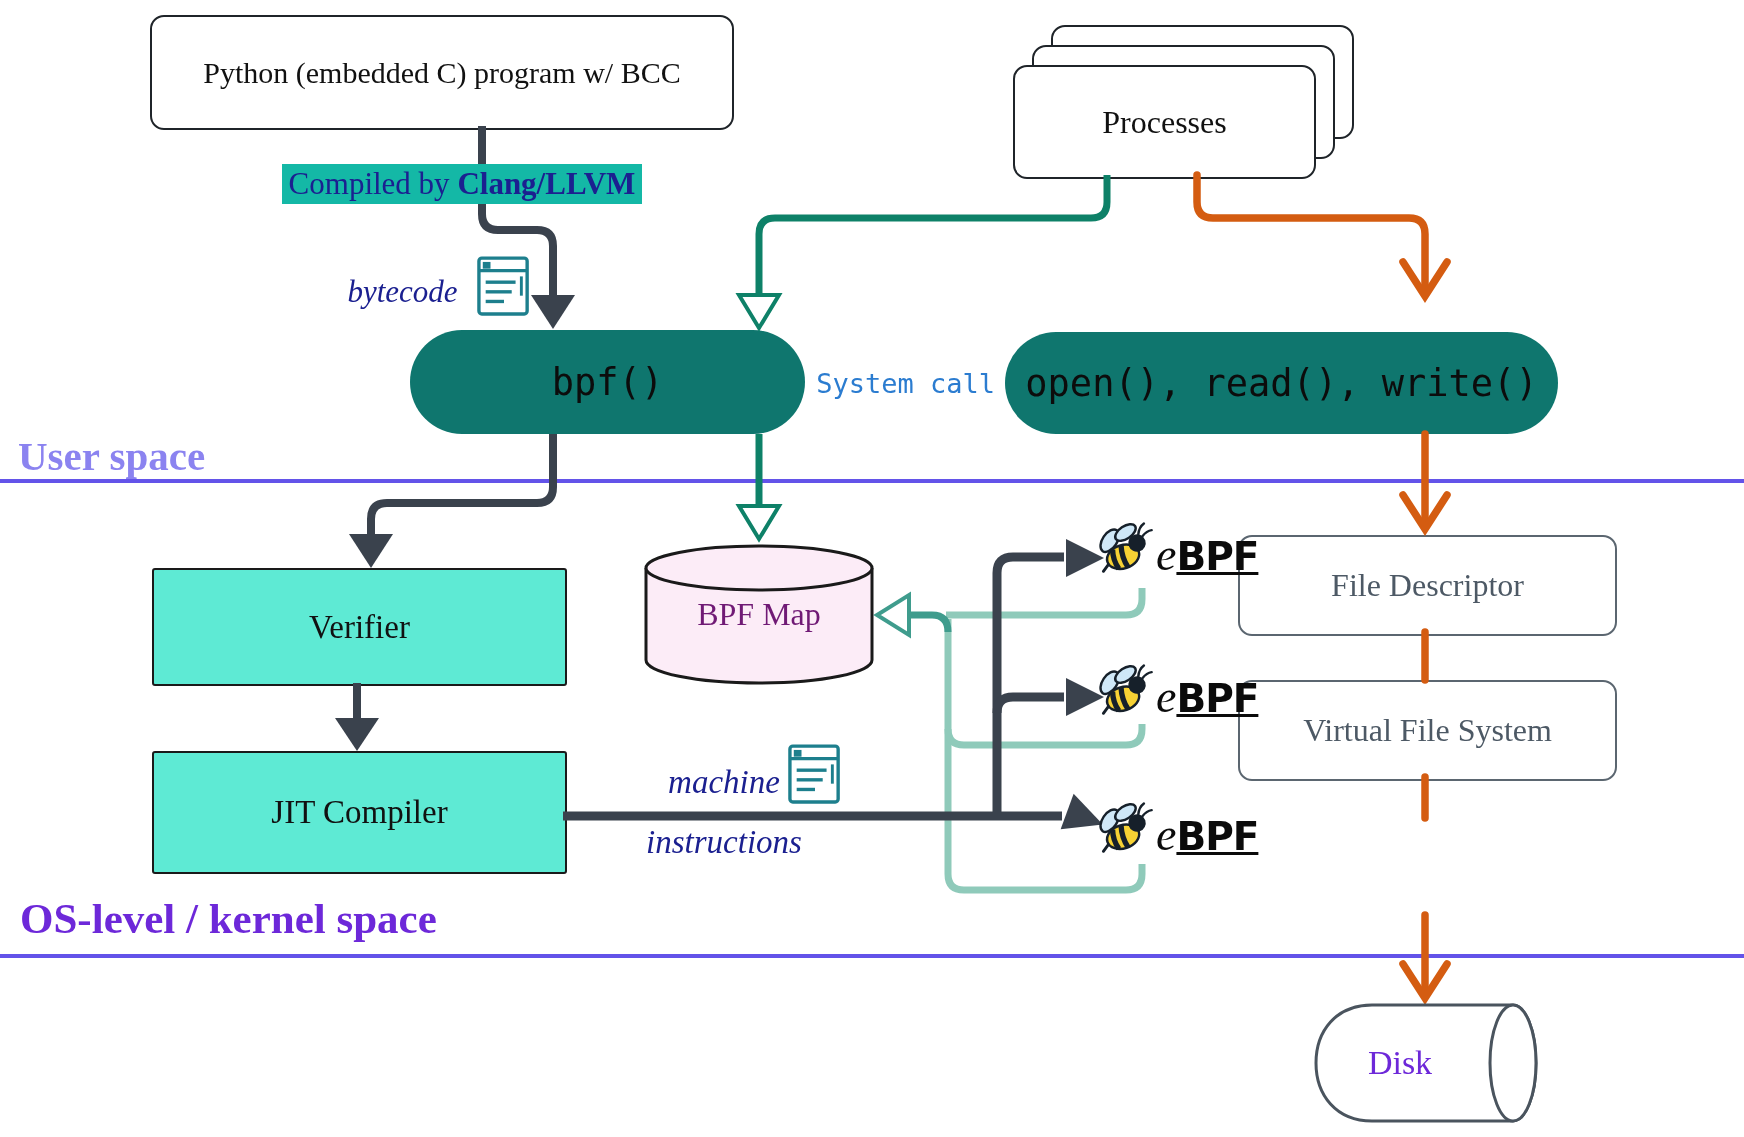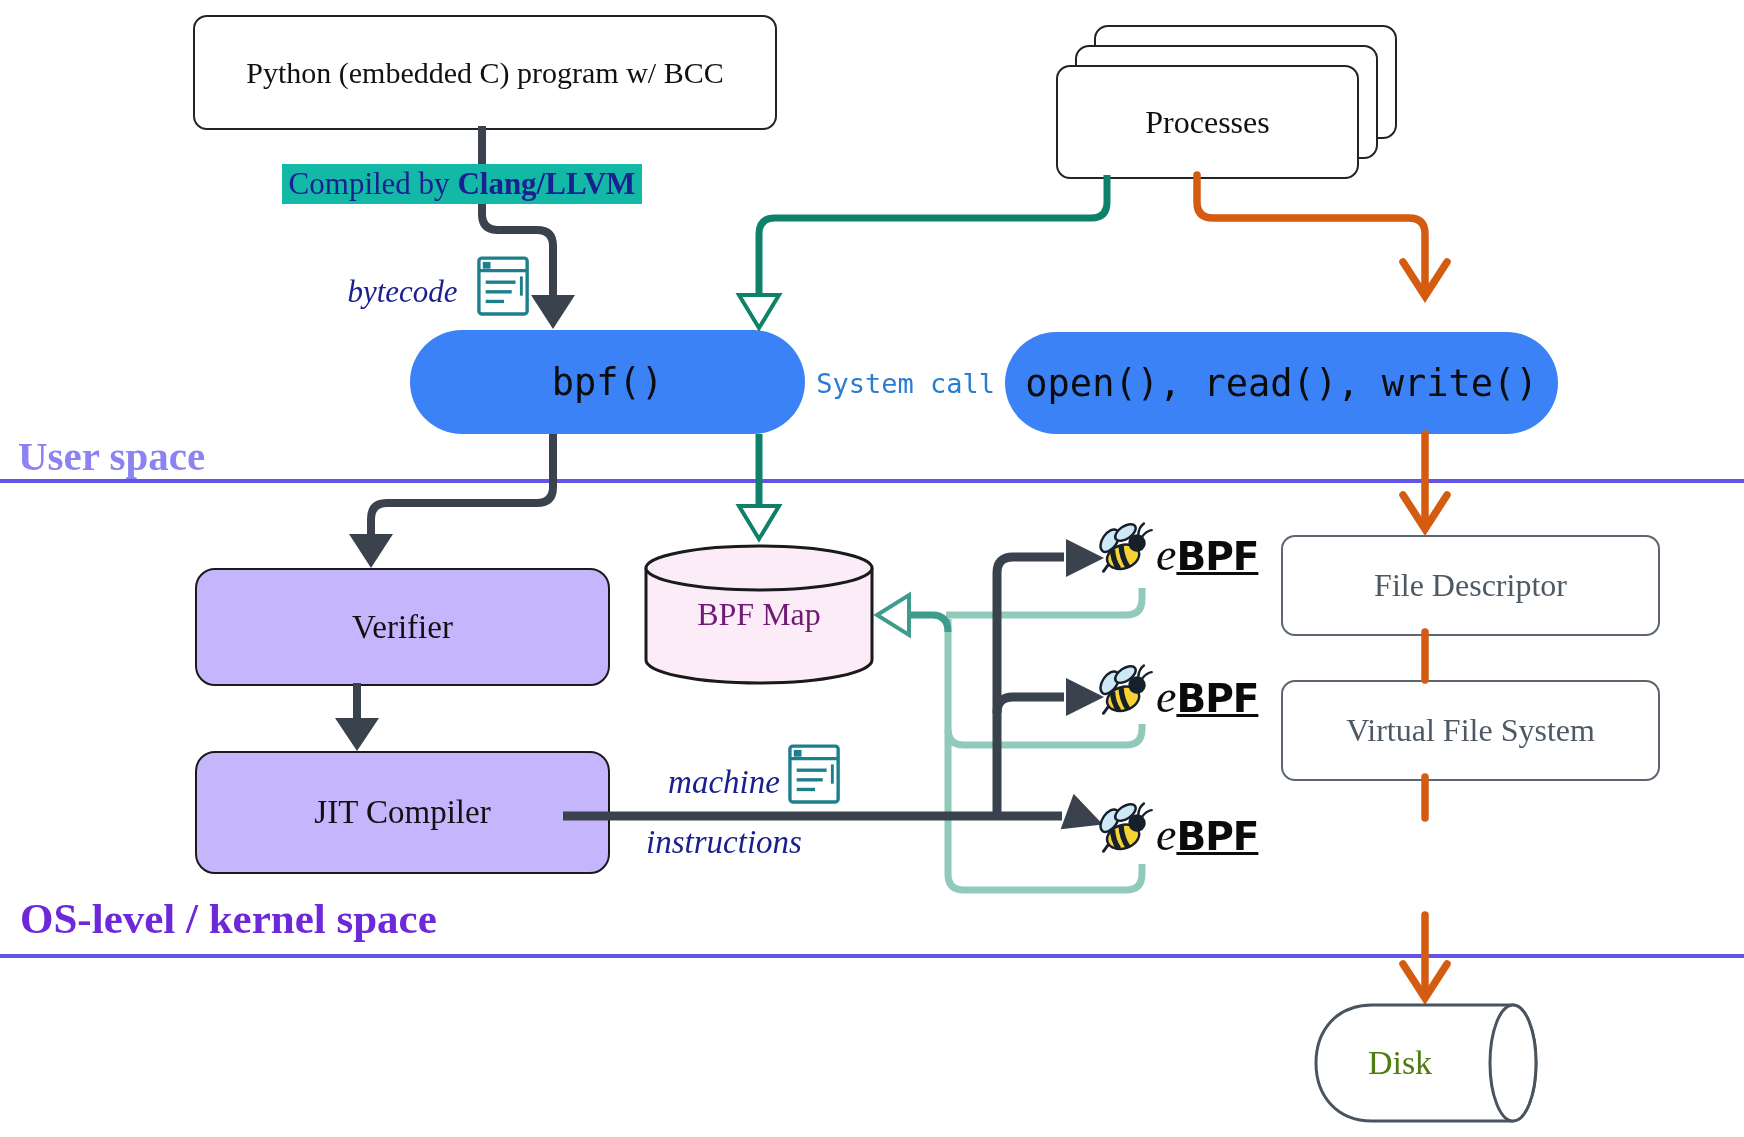--- a/index.html
+++ b/index.html
@@ -8,27 +8,27 @@
     font-family:"Liberation Serif","DejaVu Serif",serif;overflow:hidden;
   }
   
   .divider{position:absolute;left:0;width:1744px;height:4px;background:#6353e9;z-index:1;}
   
   #wires{position:absolute;left:0;top:0;z-index:15;pointer-events:none;}
   
   .node{
     position:absolute;display:flex;align-items:center;justify-content:center;
     background:#ffffff;border:2.5px solid #1f2429;border-radius:14px;
-    color:#111;z-index:10;text-align:center;margin-left:43px;
-  }
-  .node.pink{background:#c4b5fd;border-color:#1a1a1a;border-radius:20px;}
+    color:#111;z-index:10;text-align:center;
+  }
+  .node.pink{background:#5eead4;border-color:#1a1a1a;border-radius:3px;}
   .node.gray{border:2.5px solid #5b6670;border-radius:14px;color:#4d5965;}
   .pill{
     position:absolute;display:flex;align-items:center;justify-content:center;
-    background:#3b82f6;border:none;border-radius:52px;color:#0c0c0c;z-index:10;
+    background:#0f766e;border:none;border-radius:52px;color:#0c0c0c;z-index:10;
     font-family:"DejaVu Sans Mono","Liberation Mono",monospace;
   }
   .space-label{
     position:absolute;font-weight:bold;color:#8b83f0;z-index:20;white-space:nowrap;
   }
   .navy{color:#1b2090;}
   .lbl{position:absolute;z-index:20;white-space:nowrap;}
   .syscall{
     position:absolute;display:flex;align-items:center;justify-content:flex-end;
     font-family:"DejaVu Sans Mono","Liberation Mono",monospace;color:#2b7cd0;z-index:20;
@@ -167,21 +167,21 @@
 
   <div class="space-label" style="left:20px;top:894px;font-size:43px;color:#6d28d9;">OS-level / kernel space</div>
 
   <div class="node gray" style="left:1238px;top:680px;width:375px;height:97px;font-size:32px;">
     <span>Virtual File System</span>
   </div>
   <div class="node gray" style="left:1238px;top:535px;width:375px;height:97px;font-size:32px;">
     <span>File Descriptor</span>
   </div>
 
-  <div class="lbl" style="left:1330px;top:1044px;width:140px;text-align:center;font-size:34px;color:#4d7c0f;">Disk</div>
+  <div class="lbl" style="left:1330px;top:1044px;width:140px;text-align:center;font-size:34px;color:#6d28d9;">Disk</div>
 
   <div class="lbl navy" style="left:282px;top:164px;width:360px;text-align:center;font-size:31px;background:#14b8a6;padding:2px 0;">
     <span>Compiled by</span>&nbsp;<b>Clang/LLVM</b>
   </div>
 
   <div class="lbl navy" style="left:340px;top:274px;width:125px;text-align:center;font-size:31px;font-style:italic;">bytecode</div>
 
   <div class="lbl navy" style="left:624px;top:764px;width:200px;text-align:center;font-size:33px;font-style:italic;">machine</div>
   <div class="lbl navy" style="left:604px;top:824px;width:240px;text-align:center;font-size:33px;font-style:italic;">instructions</div>
 

